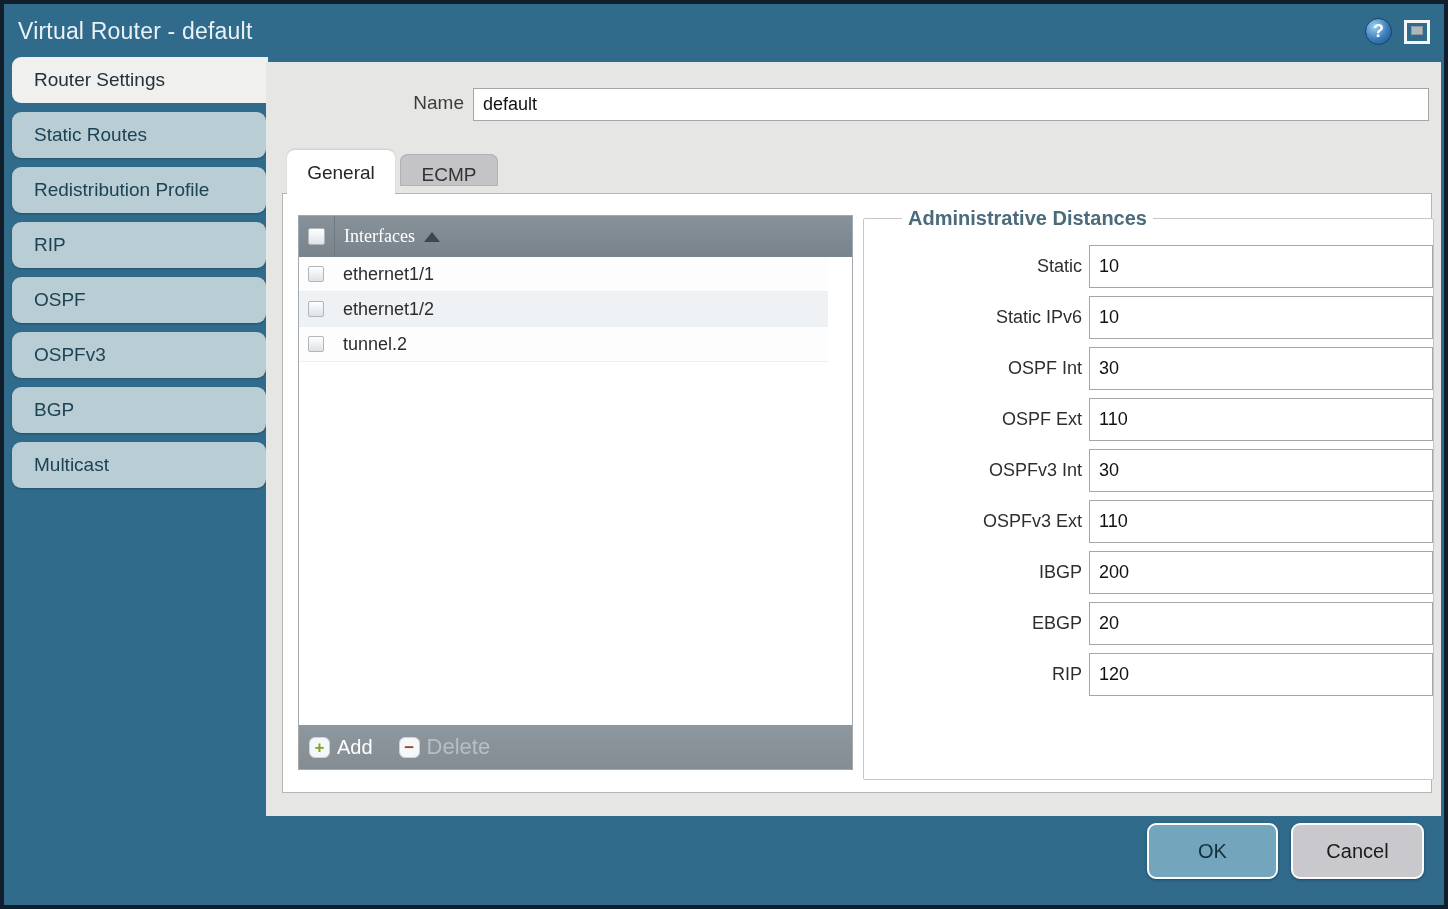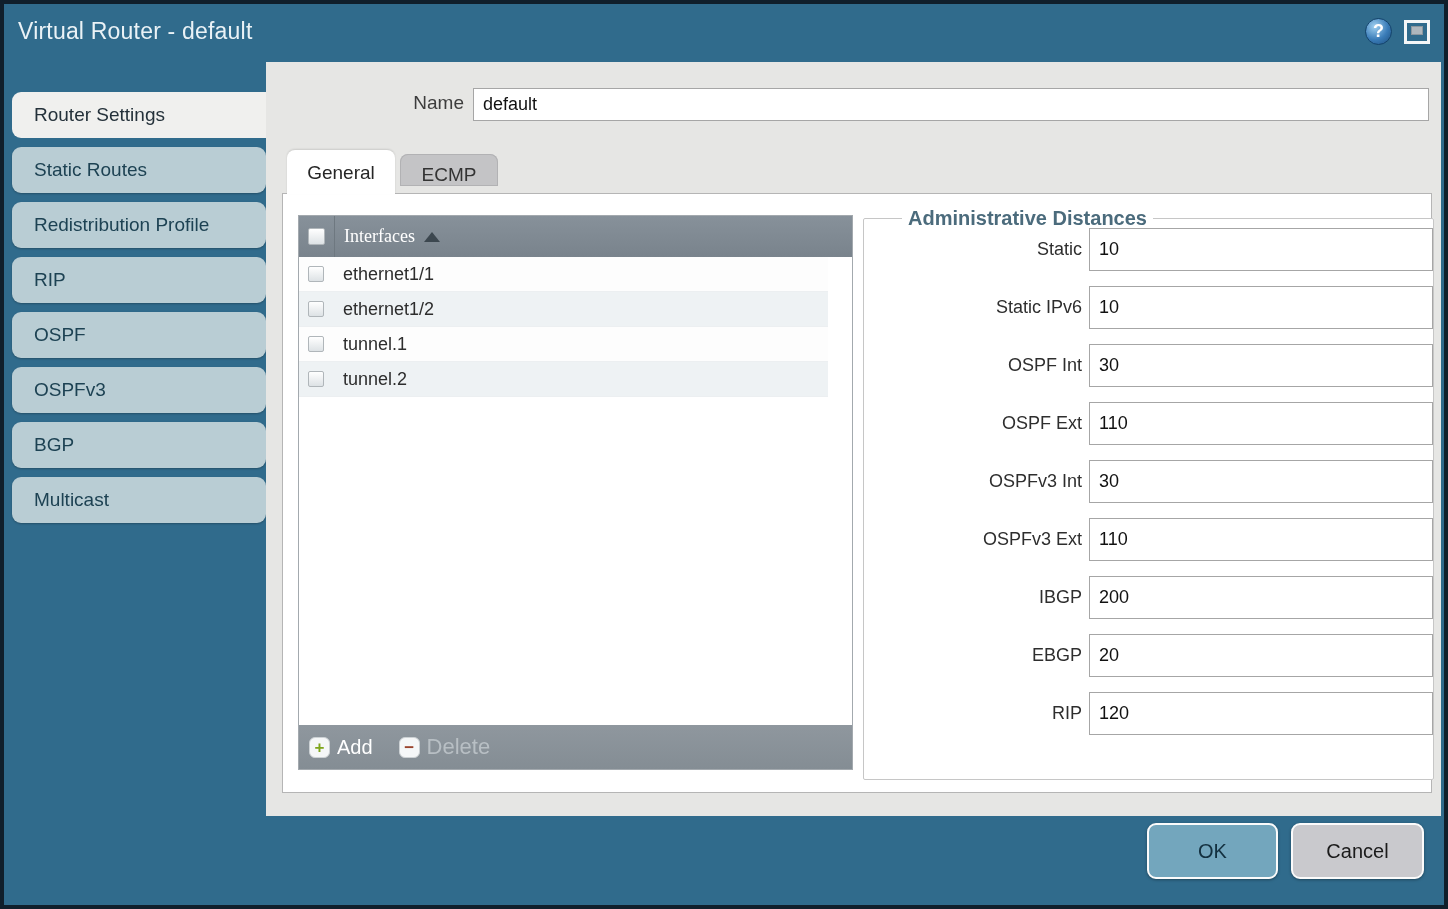--- a/index.html
+++ b/index.html
@@ -26,21 +26,21 @@
     color:#ffffff; font-size:18px; font-weight:bold;
     display:flex; align-items:center; justify-content:center; cursor:pointer;
   }
   .win-icon{
     width:26px; height:24px; border:3px solid #f4f6f7; background:#306b8c;
     display:flex; align-items:flex-start; justify-content:center; cursor:pointer;
   }
   .win-icon .inner{ width:12px; height:9px; background:#aeb7bd; border:1px solid #8d979e; margin-top:3px; }
 
   
-  .sidebar{ position:absolute; left:8px; top:88px; width:254px; }
+  .sidebar{ position:absolute; left:8px; top:53px; width:254px; }
   .side-tab{
     width:254px; height:46px; margin-bottom:9px;
     background:#b9cdd4; border-radius:9px;
     display:flex; align-items:center; cursor:pointer;
     box-shadow:0 1px 2px rgba(0,0,0,0.25);
   }
   .side-tab-label{ padding-left:22px; font-size:19px; color:#1d4253; }
   .side-tab.active{ background:#f0f0ee; border-radius:9px 0 0 9px; width:256px; box-shadow:none; }
   .side-tab.active .side-tab-label{ color:#24313a; }
 
@@ -130,21 +130,21 @@
 
   
   .admin-fieldset{
     position:absolute; left:580px; top:13px; width:548px; height:573px;
     border:1px solid #c6c6c6; border-radius:2px; background:#ffffff;padding-left:32px;
   }
   .admin-fieldset legend{
     margin-left:6px; padding:0 6px;
     font-size:20px; font-weight:bold; color:#4b6b7c;
   }
-  .admin-fields{ margin-top:3px; display:flex; flex-direction:column; gap:26px; }
+  .admin-fields{ margin-top:20px; display:flex; flex-direction:column; gap:19px; }
   .admin-field{ display:flex; align-items:center; height:32px; }
   .admin-label{
     width:186px; text-align:right; font-size:18px; color:#2e2e2e; flex:0 0 186px;
   }
   .admin-input{
     margin-left:7px; width:344px; height:43px; border:1px solid #a6a6a6;
     background:#ffffff; font-size:18px; color:#111; padding-left:9px;
     font-family:"Liberation Sans", sans-serif;
   }
 
@@ -231,24 +231,20 @@
   <div class="iface-row">
     <span class="checkbox"></span>
     <span class="row-label">ethernet1/1</span>
   </div>
 
   <div class="iface-row">
     <span class="checkbox"></span>
     <span class="row-label">ethernet1/2</span>
   </div>
 
-  <div class="iface-row">
-    <span class="checkbox"></span>
-    <span class="row-label">tunnel.1</span>
-  </div>
 
   <div class="iface-row">
     <span class="checkbox"></span>
     <span class="row-label">tunnel.2</span>
   </div>
 </div>
         </div>
         <div class="table-footer">
           <span class="tool-btn">
             <span class="tool-icon">

